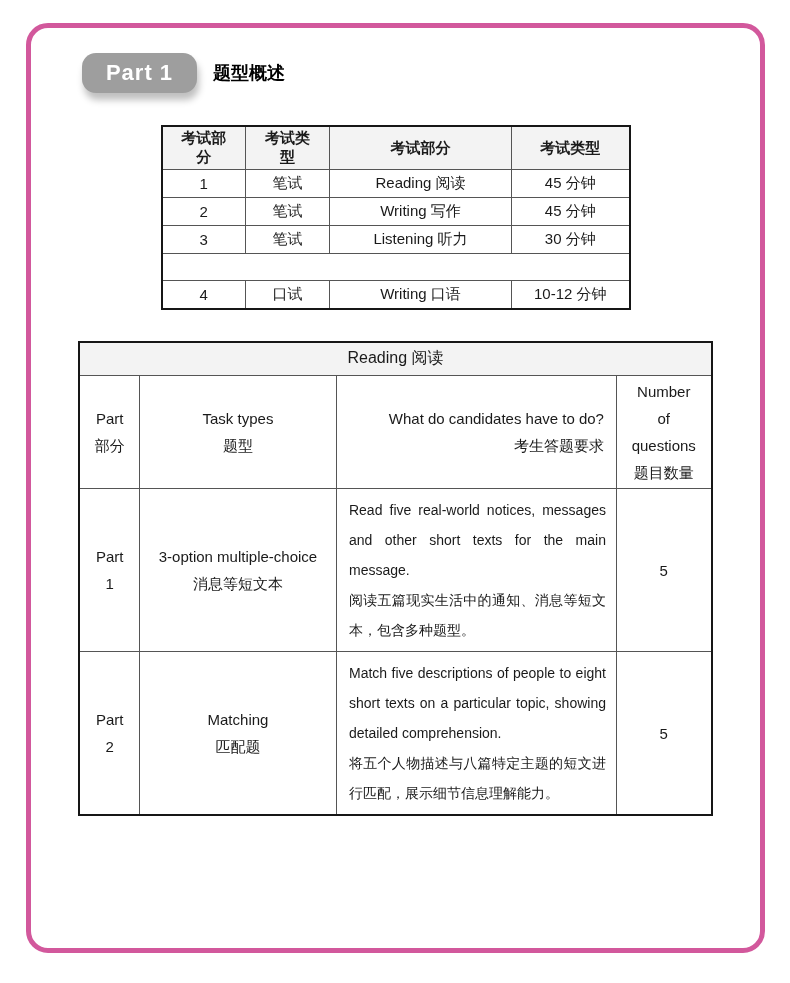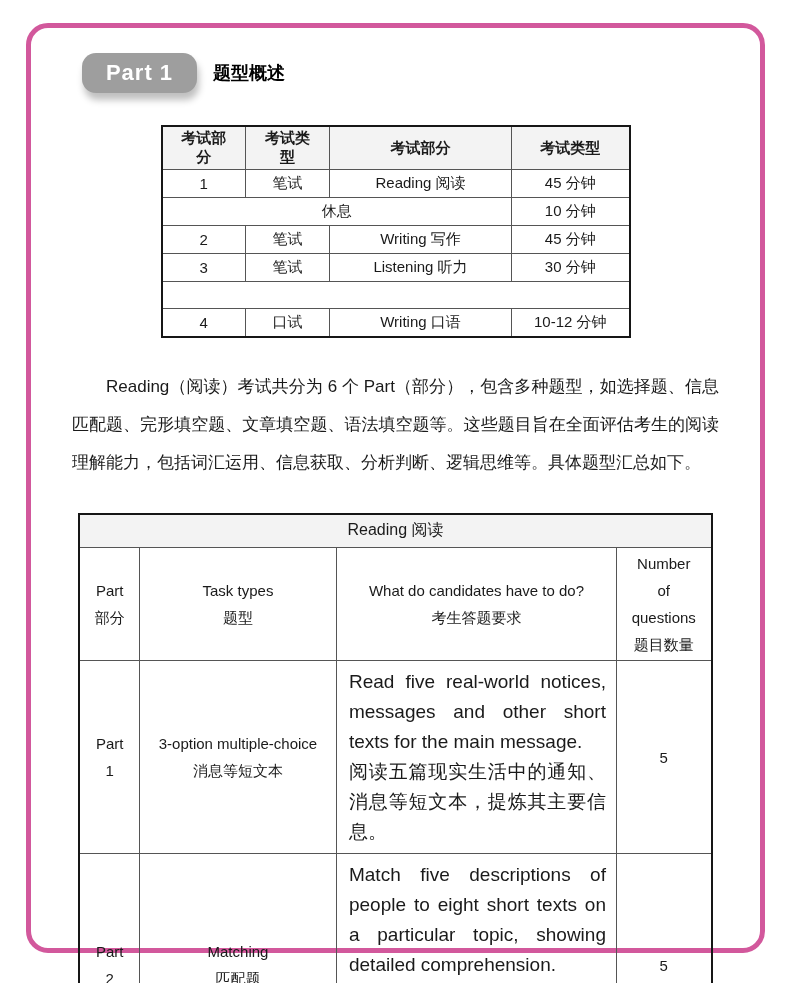--- a/index.html
+++ b/index.html
@@ -100,27 +100,27 @@
   .reading-table .title-cell {
     height: 34px;
     background: var(--table-header-bg);
     font-size: 16px;
   }
   .reading-table .head-cell {
     height: 76px;
     font-weight: normal;
     line-height: 27px;
   }
-  .reading-table .head-cell.left { text-align: center; padding-left: 12px; }
+  .reading-table .head-cell.left { text-align: right; padding-left: 12px; }
   .reading-table td.body-cell { line-height: 27px; }
   .reading-table td.desc-cell {
     text-align: justify;
     padding: 6px 10px 6px 12px;
     line-height: 30px;
-    font-size: 19px;
+    font-size: 14px;
   }
   .row-part1 td { height: 125px; }
   .row-part2 td { height: 122px; }
   .two-line span { display: block; }
 </style>
 </head>
 <body>
 
 <div class="frame">
 
@@ -146,24 +146,20 @@
       <th>考试部分</th>
       <th>考试类型</th>
     </tr>
     <tr>
       <td>1</td>
       <td>笔试</td>
       <td>Reading 阅读</td>
       <td>45 分钟</td>
     </tr>
     <tr>
-      <td colspan="3">休息</td>
-      <td>10 分钟</td>
-    </tr>
-    <tr>
       <td>2</td>
       <td>笔试</td>
       <td>Writing 写作</td>
       <td>45 分钟</td>
     </tr>
     <tr>
       <td>3</td>
       <td>笔试</td>
       <td>Listening 听力</td>
       <td>30 分钟</td>
@@ -173,21 +169,20 @@
     </tr>
     <tr>
       <td>4</td>
       <td>口试</td>
       <td>Writing 口语</td>
       <td>10-12 分钟</td>
     </tr>
   </tbody>
     </table>
 
-  <p class="desc-paragraph">Reading（阅读）考试共分为 6 个 Part（部分），包含多种题型，如选择题、信息匹配题、完形填空题、文章填空题、语法填空题等。这些题目旨在全面评估考生的阅读理解能力，包括词汇运用、信息获取、分析判断、逻辑思维等。具体题型汇总如下。</p>
 
   <table class="reading-table">
     <colgroup>
       <col style="width:60px">
         <col style="width:197px">
         <col style="width:280px">
         <col style="width:95px">
     </colgroup>
     <tbody>
         <tr>
@@ -212,21 +207,21 @@
       </th>
     </tr>
     <tr class="row-part1">
       <td class="body-cell">Part 1</td>
       <td class="body-cell two-line">
         <span>3-option multiple-choice</span>
         <span>消息等短文本</span>
       </td>
       <td class="desc-cell two-line">
         <span>Read five real-world notices, messages and other short texts for the main message.</span>
-        <span>阅读五篇现实生活中的通知、消息等短文本，提炼其主要信息。</span>
+        <span>阅读五篇现实生活中的通知、消息等短文本，包含多种题型。</span>
       </td>
       <td class="body-cell">5</td>
     </tr>
     <tr class="row-part2">
       <td class="body-cell">Part 2</td>
       <td class="body-cell two-line">
         <span>Matching</span>
         <span>匹配题</span>
       </td>
       <td class="desc-cell two-line">

